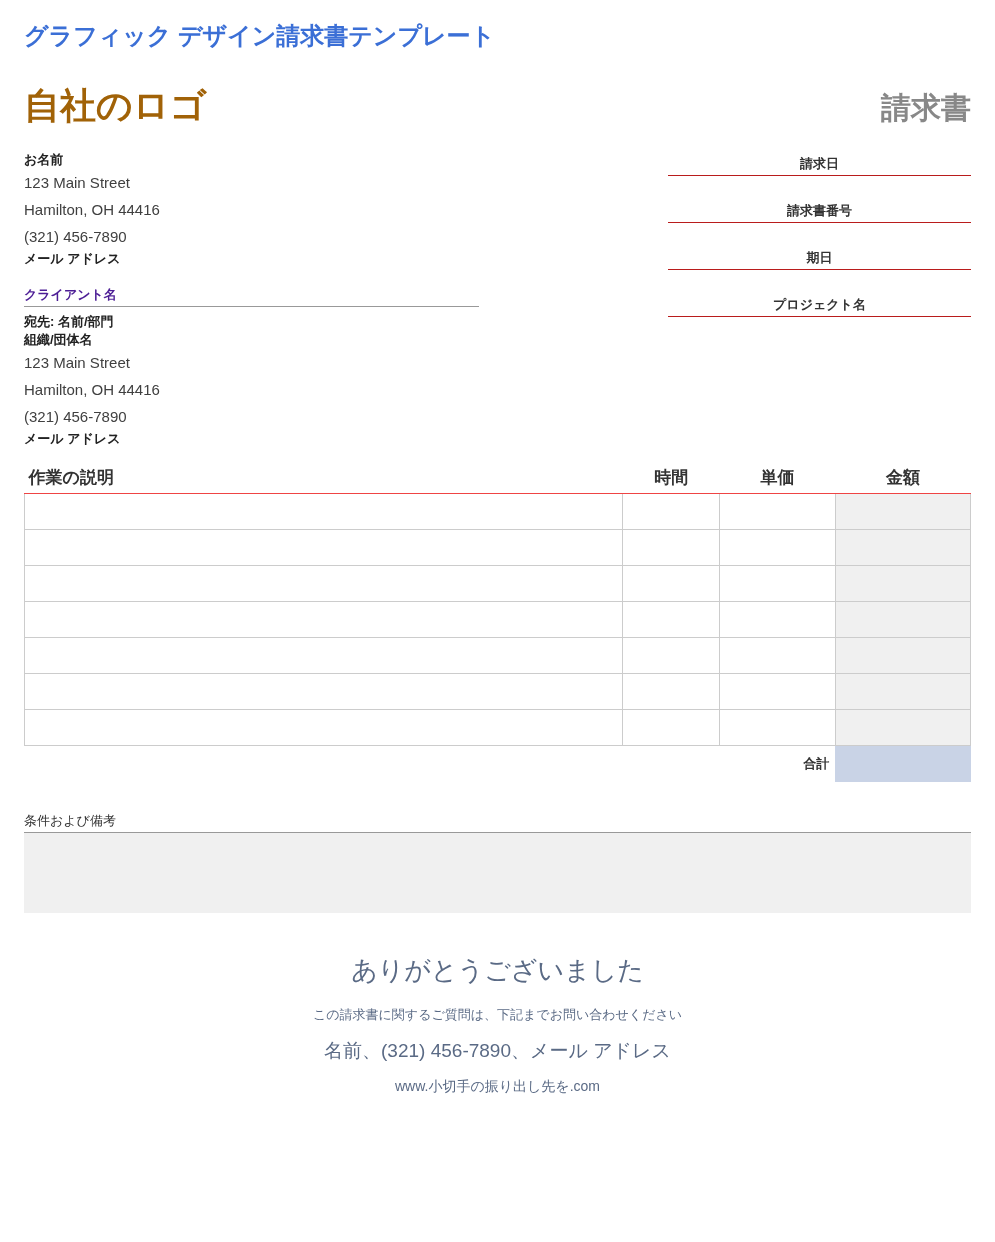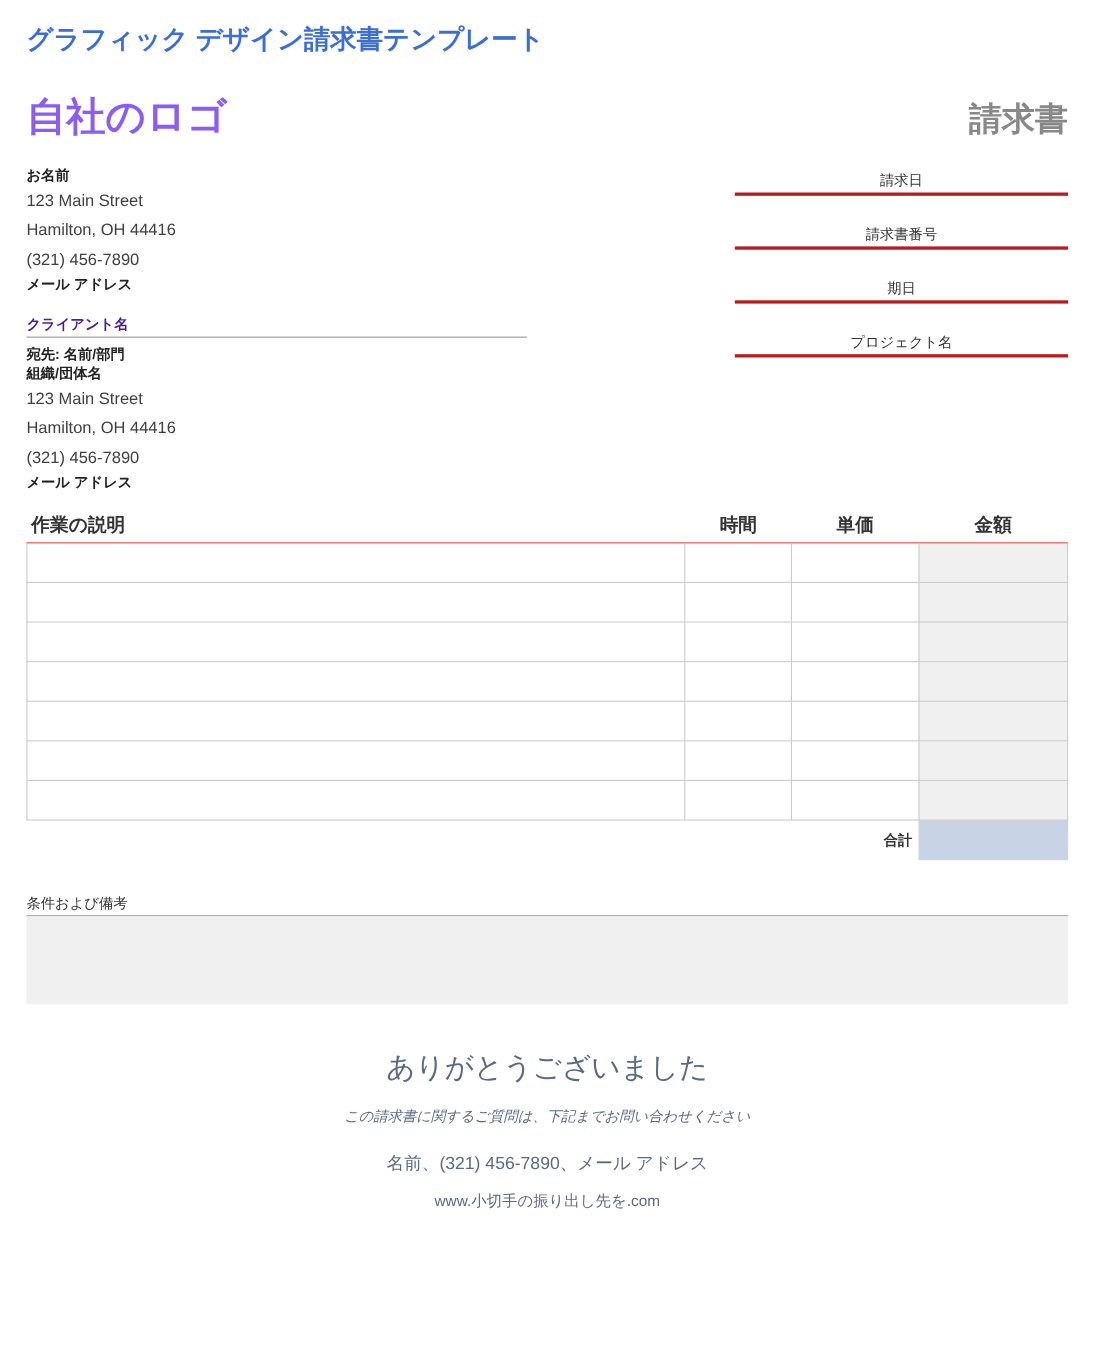--- a/index.html
+++ b/index.html
@@ -19,21 +19,21 @@
   }
   .header-row {
     display: flex;
     justify-content: space-between;
     align-items: flex-start;
     margin-bottom: 20px;
   }
   .logo-placeholder {
     font-size: 36px;
     font-weight: bold;
-    color: #8b5cf6;
+    color: #a16207;
   }
   .invoice-title {
     font-size: 30px;
     font-weight: bold;
     color: #888;
     margin-top: 6px;
   }
   .info-section {
     display: flex;
     justify-content: space-between;
@@ -54,25 +54,25 @@
   .section-header {
     font-weight: bold;
     font-size: 13px;
     color: #4c1d95;
     border-bottom: 1px solid #999;
     padding-bottom: 2px;
     margin-top: 18px;
     margin-bottom: 6px;
   }
   .right-field {
-    border-bottom: 3px solid #b91c1c;
+    border-bottom: 1px solid #b91c1c;
     padding: 4px 0 2px 0;
     margin-bottom: 22px;
     text-align: center;
-    font-weight: normal;
+    font-weight: bold;
     font-size: 13px;
   }
   .right-field.last { margin-bottom: 0; }
   .line-items {
     margin-top: 14px;
     width: 100%;
     border-collapse: collapse;
   }
   .line-items th {
     font-size: 17px;
@@ -125,26 +125,25 @@
     font-size: 13px;
     margin-bottom: 8px;
   }
   .footer .thanks {
     font-size: 26px;
     font-weight: normal;
     color: #5a6a85;
     margin-bottom: 18px;
   }
   .footer .contact-line {
-    font-style: italic;
-    font-size: 13px;
-    margin-bottom: 24px;
+    font-size: 13px;
+    margin-bottom: 14px;
   }
   .footer .contact-details {
-    font-size: 16px;
+    font-size: 19px;
     margin-bottom: 14px;
   }
   .footer .website {
     font-size: 14px;
     color: #5a6a85;
   }
 </style>
 </head>
 <body>
 

